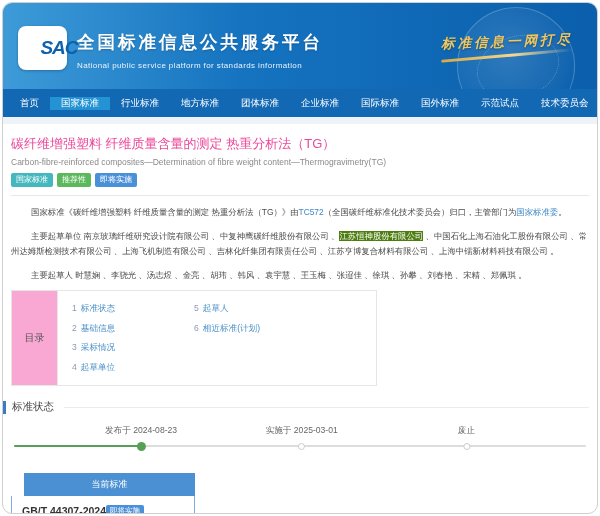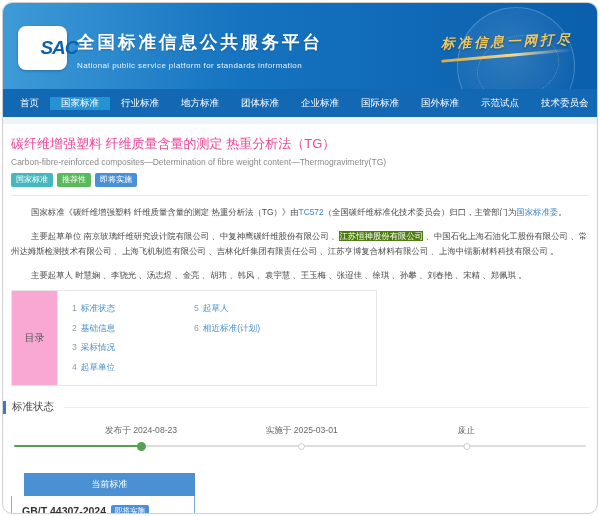--- a/index.html
+++ b/index.html
@@ -70,21 +70,21 @@
   .tl-label { font-size:8.6px; color:#666; white-space:nowrap; margin-top:8px; }
   .tl-dot { margin:6px auto 0; border-radius:50%; }
   .tl-dot.done { width:9px; height:9px; background:#55a055; margin-top:5px; }
   .tl-dot.pending { width:7px; height:7px; background:#fff; border:1px solid #ccc; }
   .stop-1 { left:22.5%; } .stop-2 { left:50.3%; } .stop-3 { left:78.8%; }
 
   
   .card { margin-top:16px; width:184px; cursor:pointer; }
   .card-hdr { background:#4a90d2; color:#fff; font-size:9px; text-align:center; padding:5px 0;margin-left:13px; }
   .card-body { border:1px solid #7fb0dd; border-top:none; background:#fff; padding:9px 10px 10px; }
-  .card-code-row { display:flex; align-items:center; gap:5px; }
+  .card-code-row { display:flex; align-items:center; }
   .card-code { font-size:10.5px; font-weight:bold; color:#333; }
   .badge.sm { font-size:7.5px; padding:2.5px 4px; }
 </style>
 </head>
 <body>
 
 <div class="window">
 
   <header class="hdr">
     <div class="globe"></div>

